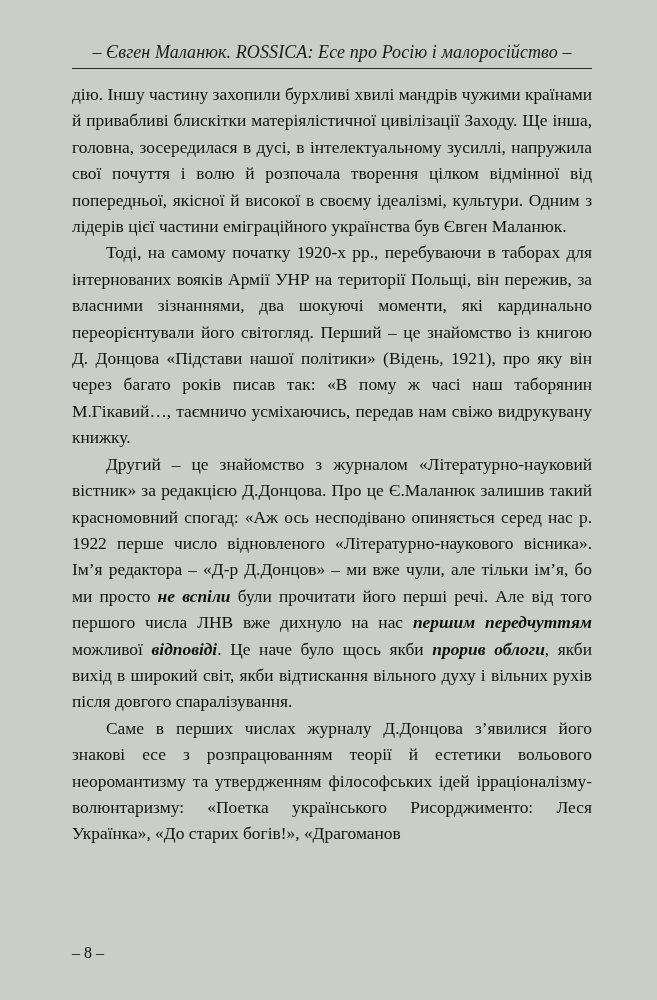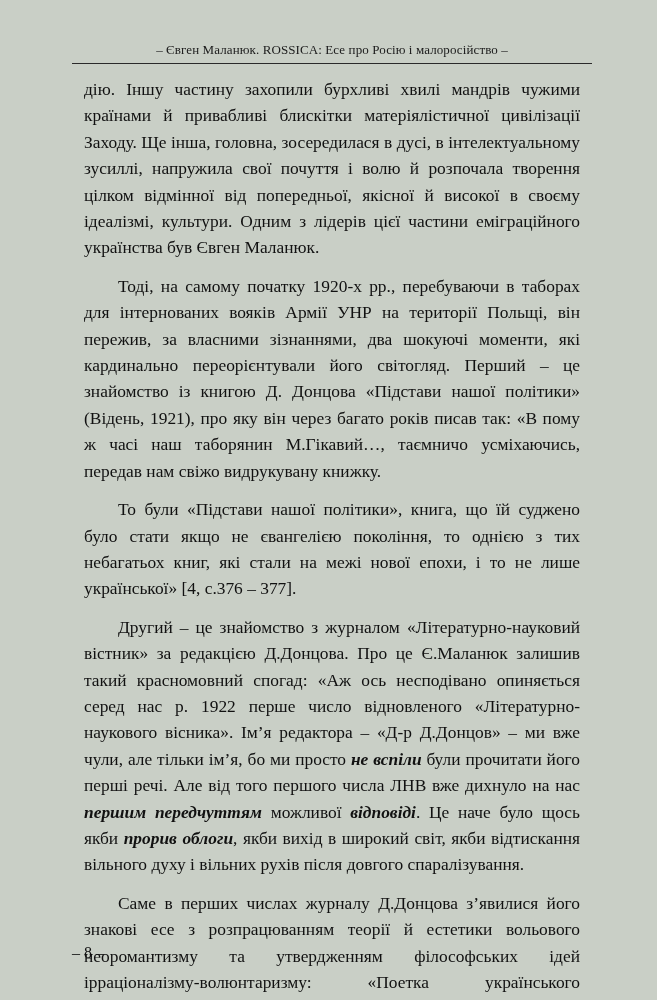--- a/index.html
+++ b/index.html
@@ -23,21 +23,22 @@
   .page-inner {
     position: absolute;
     left: 72px;
     top: 42px;
     width: 520px;
     height: 920px;
   }
   .running-head {
     text-align: center;
     font-family: "Liberation Serif", serif;
-    font-size: 13px;
+    font-style: italic;
+    font-size: 18px;
     color: #1b1b1b;
     letter-spacing: 0.1px;
     white-space: nowrap;
   }
   .rule {
     margin-top: 5px;
     height: 1px;
     background: #2a2a2a;
     width: 100%;
   }
@@ -45,21 +46,21 @@
     margin-top: 12px;
     font-size: 17.4px;
     line-height: 26.4px;
     color: #111;
     text-align: justify;
     text-justify: inter-word;
     -webkit-hyphens: manual;
     hyphens: manual;
   }
   .body-text p {
-    margin: 12px;
+    margin: 0;
     text-indent: 34px;
   }
   .body-text p.noindent {
     text-indent: 0;
   }
   .body-text i {
   }
   .body-text b {
     font-weight: bold;
   }
@@ -76,20 +77,19 @@
 
 <div class="page">
   <div class="page-inner">
 
     <div class="running-head">– Євген Маланюк. ROSSICA: Есе про Росію і малоросійство –</div>
     <div class="rule"></div>
 
     <div class="body-text" id="body-text">
         <p class="noindent"><span>дію. Іншу частину захопили бурхливі хвилі мандрів чужими країнами й привабливі блискітки матеріялістичної цивілізації Заходу. Ще інша, головна, зосередилася в дусі, в інтелектуальному зусиллі, напружила свої почуття і волю й розпочала творення цілком відмінної від попередньої, якісної й високої в своєму ідеалізмі, культури. Одним з лідерів цієї частини еміграційного українства був Євген Маланюк.</span></p>
         <p><span>Тоді, на самому початку 1920-х рр., перебуваючи в таборах для інтернованих вояків Армії УНР на території Польщі, він пережив, за власними зізнаннями, два шокуючі моменти, які кардинально переорієнтували його світогляд. Перший – це знайомство із книгою Д. Донцова «Підстави нашої політики» (Відень, 1921), про яку він через багато років писав так: «В пому ж часі наш таборянин М.Гікавий…, таємничо усміхаючись, передав нам свіжо видрукувану книжку.</span></p>
-        <p><span>То були «Підстави нашої політики», книга, що їй суджено було стати якщо не євангелією покоління, то однією з тих небагатьох книг, які стали на межі нової епохи, і то не лише української» [4, с.376 – 377].</span></p>
         <p><span>Другий – це знайомство з журналом «Літературно-науковий вістник» за редакцією Д.Донцова. Про це Є.Маланюк залишив такий красномовний спогад: «Аж ось несподівано опиняється серед нас р. 1922 перше число відновленого «Літературно-наукового вісника». Ім’я редактора – «Д-р Д.Донцов» – ми вже чули, але тільки ім’я, бо ми просто </span><b><i>не вспіли</i></b><span> були прочитати його перші речі. Але від того першого числа ЛНВ вже дихнуло на нас </span><b><i>першим передчуттям</i></b><span> можливої </span><b><i>відповіді</i></b><span>. Це наче було щось якби </span><b><i>прорив облоги</i></b><span>, якби вихід в широкий світ, якби відтискання вільного духу і вільних рухів після довгого спаралізування.</span></p>
         <p><span>Саме в перших числах журналу Д.Донцова з’явилися його знакові есе з розпрацюванням теорії й естетики вольового неоромантизму та утвердженням філософських ідей ірраціоналізму-волюнтаризму: «Поетка українського Рисорджименто: Леся Українка», «До старих богів!», «Драгоманов</span></p>
       </div>
 
     <div class="folio">– 8 –</div>
   </div>
 </div>
 
 </body></html>

